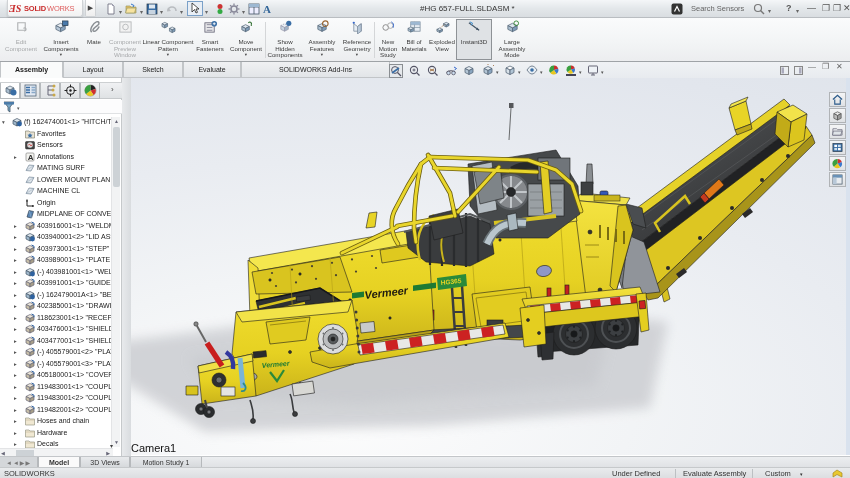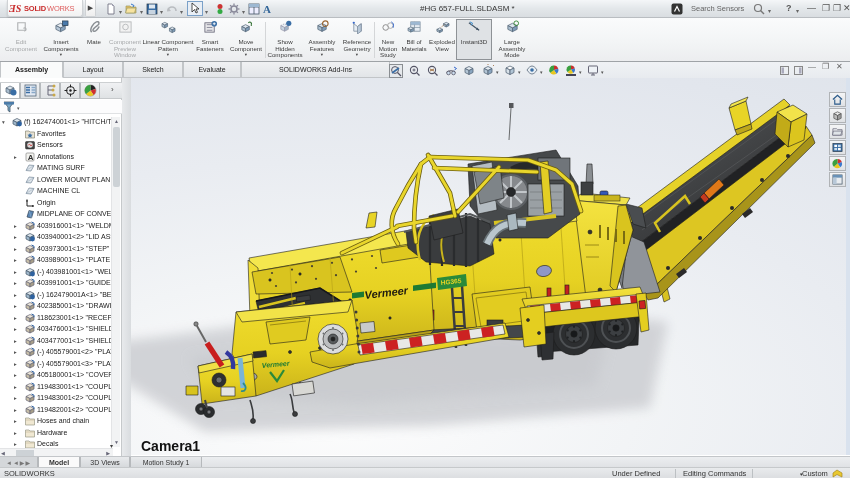--- a/index.html
+++ b/index.html
@@ -56,21 +56,21 @@
 #splitter { position:absolute; left:122px; top:78px; width:9px; height:378px; background:linear-gradient(90deg,#e8eaec,#d9dcdf); }
 
 
 #viewport { position:absolute; left:131px; top:78px; width:719px; height:377px; overflow:hidden;
   background:radial-gradient(140% 120% at 28% 88%, #fdfdfd 0%, #f2f4f6 30%, #e9ecf1 55%, #e2e6ed 80%, #dee3ea 100%); }
 #machsvg { position:absolute; left:-131px; top:-78px; width:850px; height:478px; }
 #headsup { position:absolute; left:389px; top:2px; width:205px; height:15px; }
 #taskbtns { position:absolute; right:4px; top:14px; width:17px; }
 .taskbtn { width:17px; height:15px; background:linear-gradient(180deg,#f4f5f6,#dfe1e4); border:1px solid #b0b3b6; margin-bottom:1px; display:flex; align-items:center; justify-content:center; }
 #bluestrip { position:absolute; right:0; top:0; width:4px; height:377px; background:#d9e2ee; }
-#camlabel { position:absolute; left:10px; bottom:1px; font-size:14px; font-weight:bold; color:#111; }
+#camlabel { position:absolute; left:0px; bottom:1px; font-size:11px; font-weight:normal; color:#111; }
 .cwbtn { position:absolute; font-size:8px; color:#666; }
 
 
 #bottomtabs { position:absolute; left:0; top:456px; width:850px; height:11px; background:linear-gradient(180deg,#eceef0,#e0e2e5); border-top:1px solid #c3c6c9; }
 .btab { position:absolute; top:0; height:11px; font-size:7px; color:#333; text-align:center; line-height:11px;
   background:linear-gradient(180deg,#e8eaec,#d6d9dc); border:1px solid #b6b9bc; border-top:none; }
 .btab.active { background:#fafafa; font-weight:bold; }
 #navbtns { position:absolute; left:0; top:0; width:38px; height:11px; background:#d4d7da; border-right:1px solid #b6b9bc; font-size:6px; color:#777; text-align:center; line-height:12px; letter-spacing:1px; }
 
 
@@ -1128,20 +1128,20 @@
   <div id="navbtns">◄◄▶▶</div>
   <div class="btab active" style="left:38px;width:42px;">Model</div>
   <div class="btab" style="left:80px;width:50px;">3D Views</div>
   <div class="btab" style="left:130px;width:72px;">Motion Study 1</div>
 </div>
 
 <div id="statusbar">
   <div class="stxt" style="left:4px;">SOLIDWORKS</div>
   <div class="stxt" style="left:612px;">Under Defined</div>
   <div class="ssep" style="left:675px;"></div>
-  <div class="stxt" style="left:683px;">Editing Commands</div>
+  <div class="stxt" style="left:683px;">Evaluate Assembly</div>
   <div class="ssep" style="left:752px;"></div>
-  <div class="stxt" style="left:802px;">Custom</div>
+  <div class="stxt" style="left:765px;">Custom</div>
   <div class="stxt" style="left:800px;font-size:5px;top:3px;">▾</div>
   <svg class="stxt" style="left:832px;top:1px;" width="11" height="9" viewBox="0 0 11 9">
       <path d="M1,4 L5,1 L10,4 L10,8 L5,5.5 L1,8 Z" fill="#e8c830" stroke="#a88820" stroke-width="0.7"></path>
     </svg>
 </div>
 
 </body></html>

